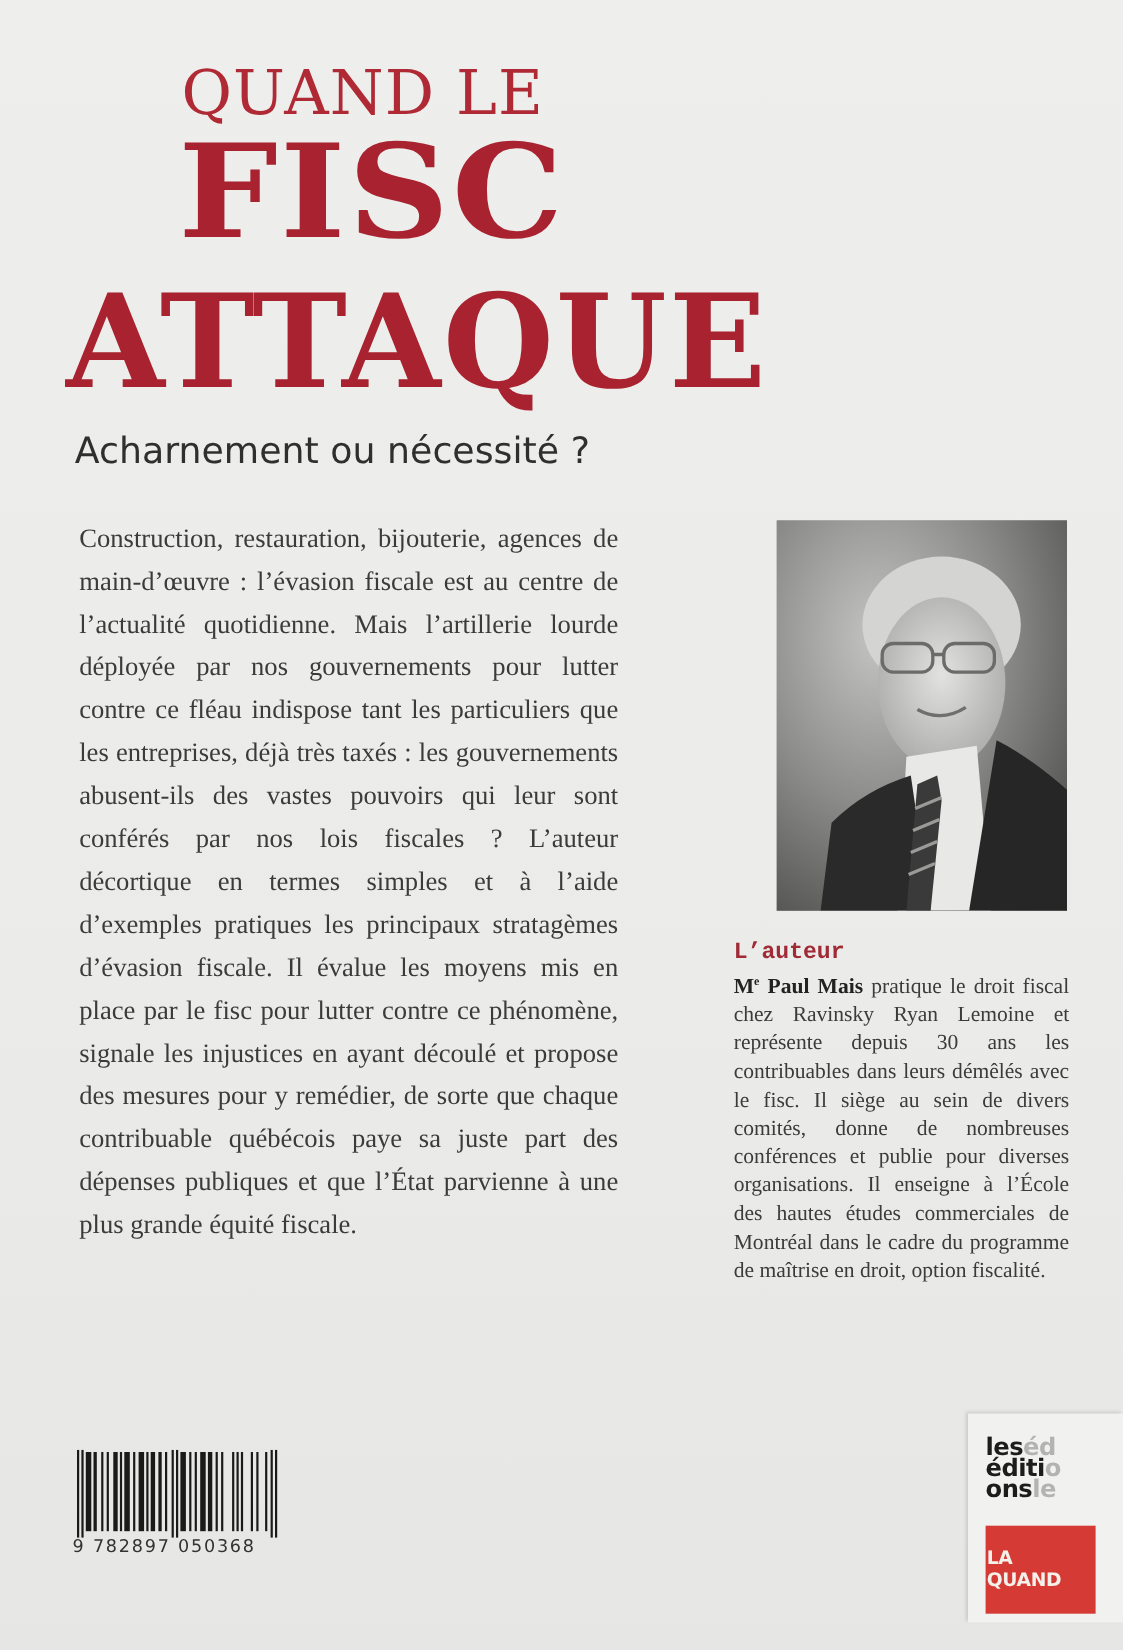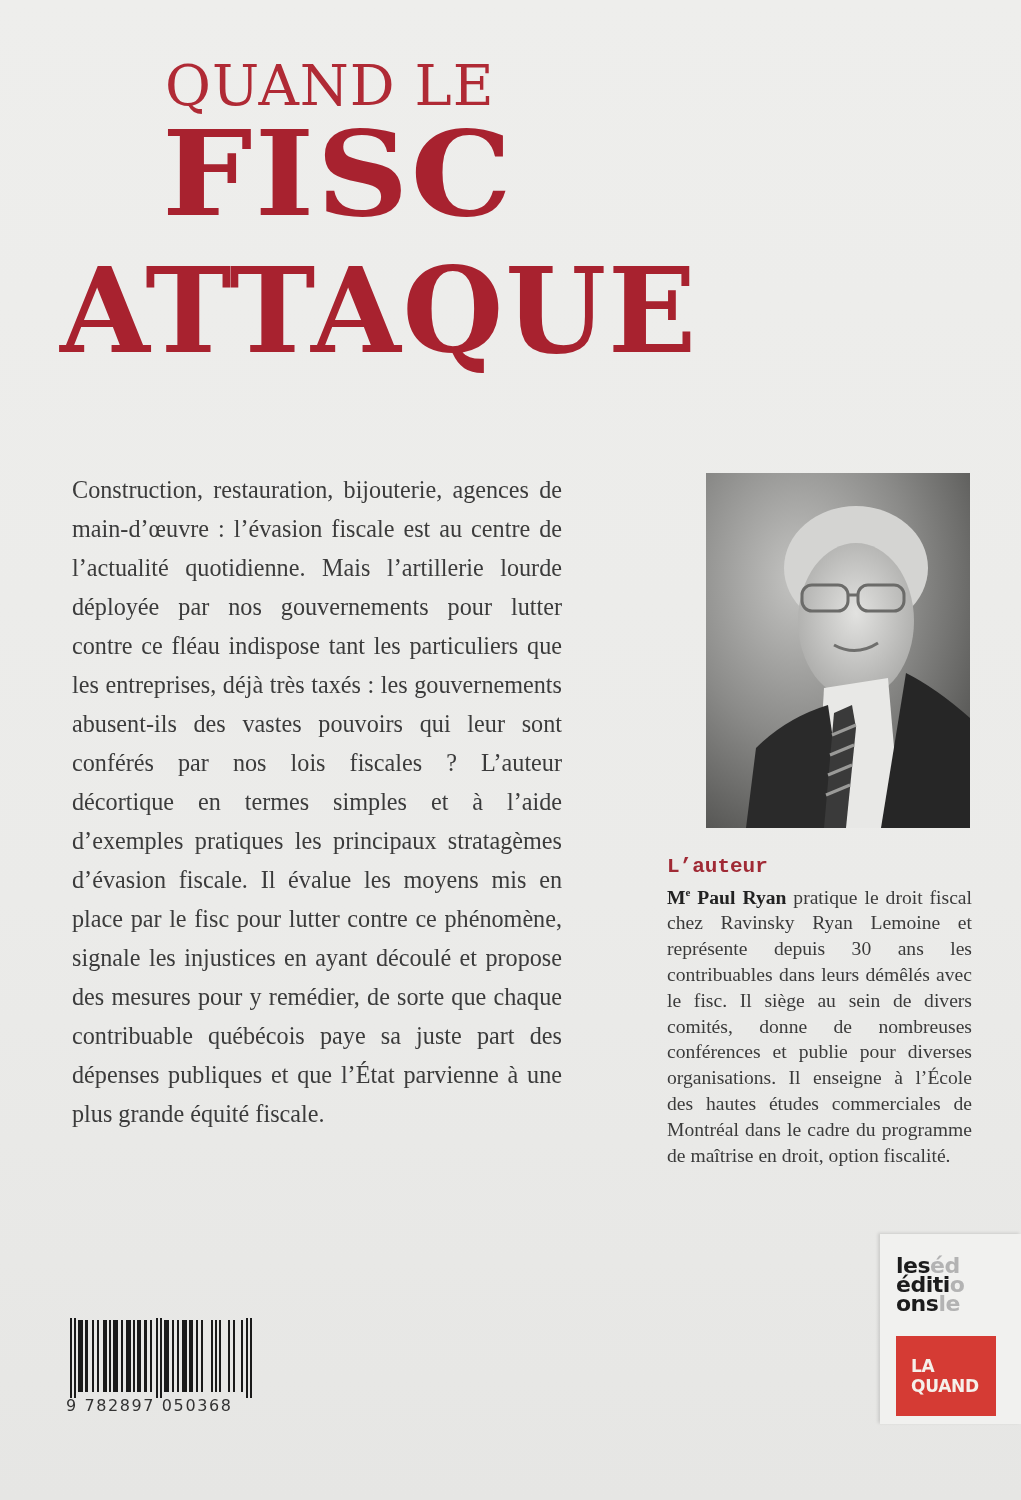--- a/index.html
+++ b/index.html
@@ -68,50 +68,51 @@
       position: absolute; left: 60px; top: 1318px; width: 220px; height: 90px;
     }
     .barcode svg { display: block; }
     .isbn {
       position: absolute; left: 66px; top: 1396px; width: 220px;
       font-family: "DejaVu Sans", sans-serif;
       font-size: 16px; letter-spacing: 1.6px; color: #333;
       background: transparent;
     }
     .publisher {
-      position: absolute; left: 880px; top: 1234px; width: 141px; height: 190px;
+      position: absolute; left: 880px; top: 1285px; width: 141px; height: 190px;
       background: #f1f1ef;
       box-shadow: -2px -1px 3px rgba(0,0,0,0.12);
     }
     .pub-words {
       position: absolute; left: 16px; top: 22px; width: 100px;
       font-family: "DejaVu Sans", sans-serif; font-weight: bold;
       font-size: 22px; line-height: 19px; color: #1c1c1c; letter-spacing: -0.5px;
     }
     .pub-words .ghost { color: #b3b3b3; }
     .pub-red {
       position: absolute; left: 16px; top: 102px; width: 100px; height: 80px;
       background: #d53b34;
     }
     .pub-red span {
-      display: block; padding-left: 15px;
+      display: block; padding-left: 1px;
       font-family: "DejaVu Sans", sans-serif; font-weight: bold;
       color: #f5f0ea; font-size: 17px; line-height: 20px; letter-spacing: -0.3px;
     }
     .pub-red span:first-child { padding-top: 20px; }
   </style>
 </head>
 <body>
 
 <div class="cover">
 
   <div class="title-small">QUAND LE</div>
   <div class="title-big title-fisc">FISC</div>
   <div class="title-big title-attaque">ATTAQUE</div>
 
+  <div class="subtitle">Acharnement ou nécessité ?</div>
 
   <div class="body-text">Construction, restauration, bijouterie, agences de main-d’œuvre : l’évasion fiscale est au centre de l’actualité quotidienne. Mais l’artillerie lourde déployée par nos gouvernements pour lutter contre ce fléau indispose tant les particuliers que les entreprises, déjà très taxés : les gouvernements abusent-ils des vastes pouvoirs qui leur sont conférés par nos lois fiscales ? L’auteur décortique en termes simples et à l’aide d’exemples pratiques les principaux stratagèmes d’évasion fiscale. Il évalue les moyens mis en place par le fisc pour lutter contre ce phénomène, signale les injustices en ayant découlé et propose des mesures pour y remédier, de sorte que chaque contribuable québécois paye sa juste part des dépenses publiques et que l’État parvienne à une plus grande équité fiscale.</div>
 
 
   <div class="photo">
     <svg viewBox="0 0 264 355" preserveAspectRatio="none">
       <defs>
         <radialGradient id="bg" cx="35%" cy="30%" r="80%">
           <stop offset="0%" stop-color="#c4c4c2"></stop>
           <stop offset="55%" stop-color="#8a8a88"></stop>
@@ -139,21 +140,21 @@
       <path d="M40 355 L50 275 Q80 245 122 232 L140 355 Z" fill="#2a2a2a"></path>
       <path d="M264 355 L264 245 Q230 215 200 200 L175 355 Z" fill="#262626"></path>
 
       <path d="M128 240 L146 232 L150 255 L140 355 L118 355 Z" fill="#3a3a3a"></path>
       <path d="M126 262 L150 252 M124 282 L148 272 M122 302 L146 292 M120 322 L144 312" stroke="#9a9a98" stroke-width="3"></path>
     </svg>
   </div>
 
   <div class="author-heading">L’auteur</div>
   <div class="author-bio">
-    <b><span>M</span><sup>e</sup> <span>Paul Ryan</span></b>
+    <b><span>M</span><sup>e</sup> <span>Paul Mais</span></b>
     <span>pratique le droit fiscal chez Ravinsky Ryan Lemoine et représente depuis 30 ans les contribuables dans leurs démêlés avec le fisc. Il siège au sein de divers comités, donne de nombreuses conférences et publie pour diverses organisations. Il enseigne à l’École des hautes études commerciales de Montréal dans le cadre du programme de maîtrise en droit, option fiscalité.</span>
   </div>
 
   <div class="barcode">
     <svg width="220" height="80" viewBox="0 0 220 80">
       <g fill="#1a1a1a">
         <rect x="10" y="0" width="2" height="80"></rect>
         <rect x="14" y="0" width="2" height="80"></rect>
         <rect x="18" y="2" width="5" height="72"></rect>
         <rect x="25" y="2" width="3" height="72"></rect>

